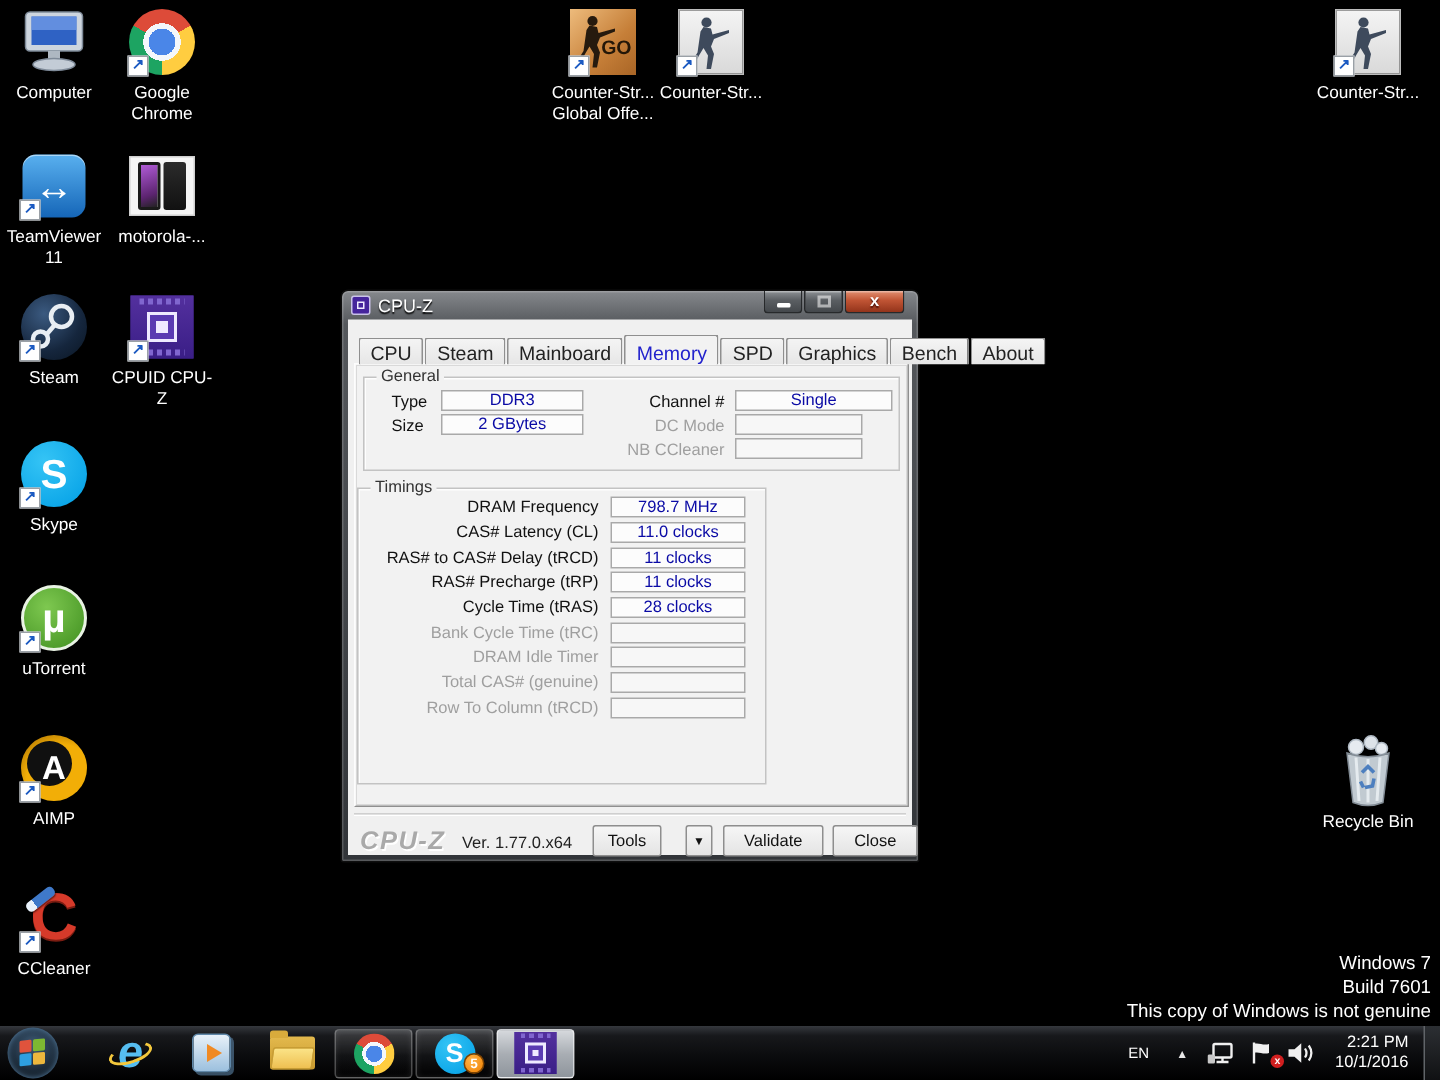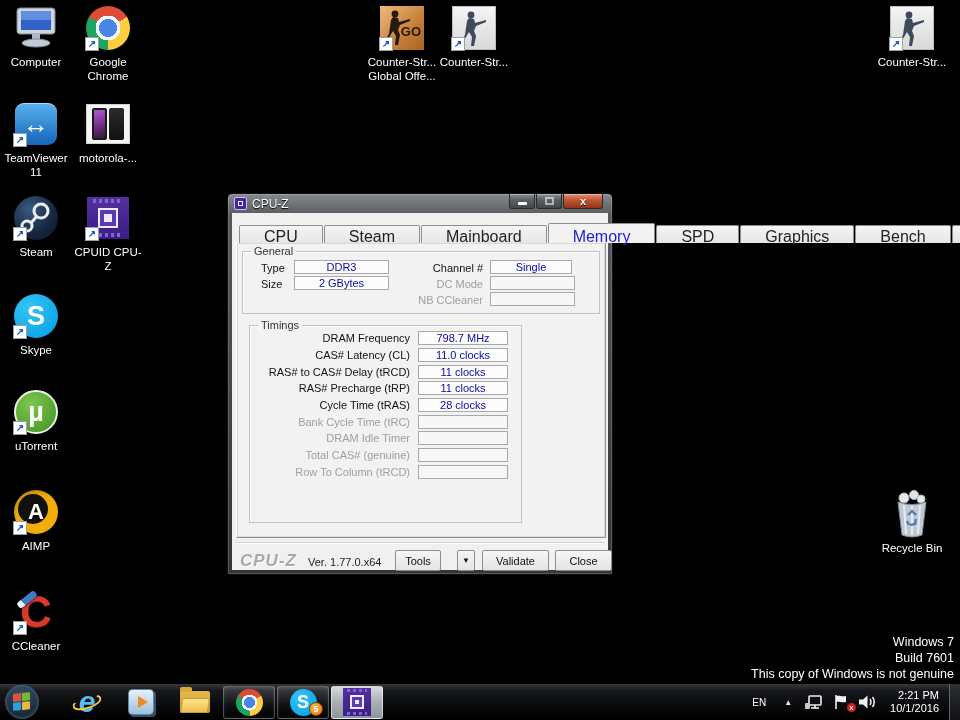--- a/index.html
+++ b/index.html
@@ -66,29 +66,29 @@
   .wbtn { height:15px; border:1px solid #27292b; border-top:none; display:flex; align-items:center; justify-content:center; border-radius:0 0 3px 3px; margin-left:1px; background:linear-gradient(180deg,#8e9296,#5a5e62 45%,#44484c); box-shadow:inset 0 1px 0 rgba(255,255,255,.35); }
   .wbtn.min, .wbtn.max { width:26px; }
   .wbtn.close { width:40px; background:linear-gradient(180deg,#e29071,#c05434 45%,#93341b); }
   .glyph-min { width:9px; height:3px; background:#fff; border-radius:1px; margin-top:4px; }
   .glyph-max { width:9px; height:8px; border:2px solid rgba(255,255,255,.55); }
   .glyph-close { color:#fff; font-weight:bold; font-size:11px; text-shadow:0 1px 1px #4d120a; }
 
   .client { position:absolute; left:4px; right:4px; top:19px; bottom:4px; background:#f0f0f0; }
 
   .tabs { position:absolute; left:7px; top:12px; height:18px; display:flex; z-index:2; }
-  .tab { font-size:16px; color:#222; padding:2px 24px 0; border:1px solid #8f8f8f; border-bottom:none; border-radius:2px 2px 0 0; background:linear-gradient(180deg,#f4f4f4,#e6e6e6); margin-right:1px; height:18px; }
+  .tab { font-size:13px; color:#222; padding:2px 7px 0; border:1px solid #8f8f8f; border-bottom:none; border-radius:2px 2px 0 0; background:linear-gradient(180deg,#f4f4f4,#e6e6e6); margin-right:1px; height:18px; }
   .tab.active { color:#2222cc; background:#f2f2f2; height:20px; margin-top:-2px; padding-top:4px; position:relative; z-index:3; }
 
   .tabpanel { position:absolute; left:4px; top:29px; width:370px; height:296px; background:#f2f2f2; border:1px solid; border-color:#fdfdfd #8f8f8f #8f8f8f #fdfdfd; box-shadow:0 0 0 1px #d9d9d9 inset; }
 
   .groupbox { position:absolute; border:1px solid #c3c3c3; box-shadow:1px 1px 0 rgba(255,255,255,.9) inset; }
   .groupbox .legend { position:absolute; top:-7px; left:8px; background:#f2f2f2; padding:0 3px; font-size:11px; color:#333; }
   .gb-general { left:5px; top:8px; width:358px; height:63px; }
-  .gb-timings { left:12px; top:82px; width:273px; height:198px; }
+  .gb-timings { left:1px; top:82px; width:273px; height:198px; }
 
   .frow { position:absolute; display:flex; align-items:center; height:14px; }
   .flabel { font-size:11px; color:#111; }
   .flabel.dim, .trow.dim .tlabel { color:#9f9f9f; }
   .fbox { background:#fcfcfc; border:1px solid #a9a9a9; height:14px; font-size:11px; color:#0a0aa5; text-align:center; line-height:12px; }
   .trow.dim .fbox, .fbox.empty { background:#f7f7f7; }
 
   .timing-rows { position:absolute; left:0; top:4px; right:7px; }
   .trow { display:flex; align-items:center; height:16.7px; }
   .trow .tlabel { width:168px; text-align:right; font-size:11px; color:#111; padding-right:8px; }
@@ -343,21 +343,21 @@
         <div class="fbox" style="position:absolute; left:51px; top:8px; width:95px;">DDR3</div>
 
         <div class="frow" style="left:18px; top:25px;">
             <span class="flabel">Size</span>
           </div>
         <div class="fbox" style="position:absolute; left:51px; top:24px; width:95px;">2 GBytes</div>
 
         <div class="frow" style="left:150px; top:9px; width:90px; justify-content:flex-end;">
             <span class="flabel">Channel #</span>
           </div>
-        <div class="fbox" style="position:absolute; left:247px; top:8px; width:82px;">Single</div>
+        <div class="fbox" style="position:absolute; left:247px; top:8px; width:105px;">Single</div>
 
         <div class="frow" style="left:150px; top:25px; width:90px; justify-content:flex-end;">
             <span class="flabel dim">DC Mode</span>
           </div>
         <div class="fbox empty" style="position:absolute; left:247px; top:24px; width:85px;"></div>
 
         <div class="frow" style="left:140px; top:41px; width:100px; justify-content:flex-end;">
             <span class="flabel dim">NB CCleaner</span>
           </div>
         <div class="fbox empty" style="position:absolute; left:247px; top:40px; width:85px;"></div>

